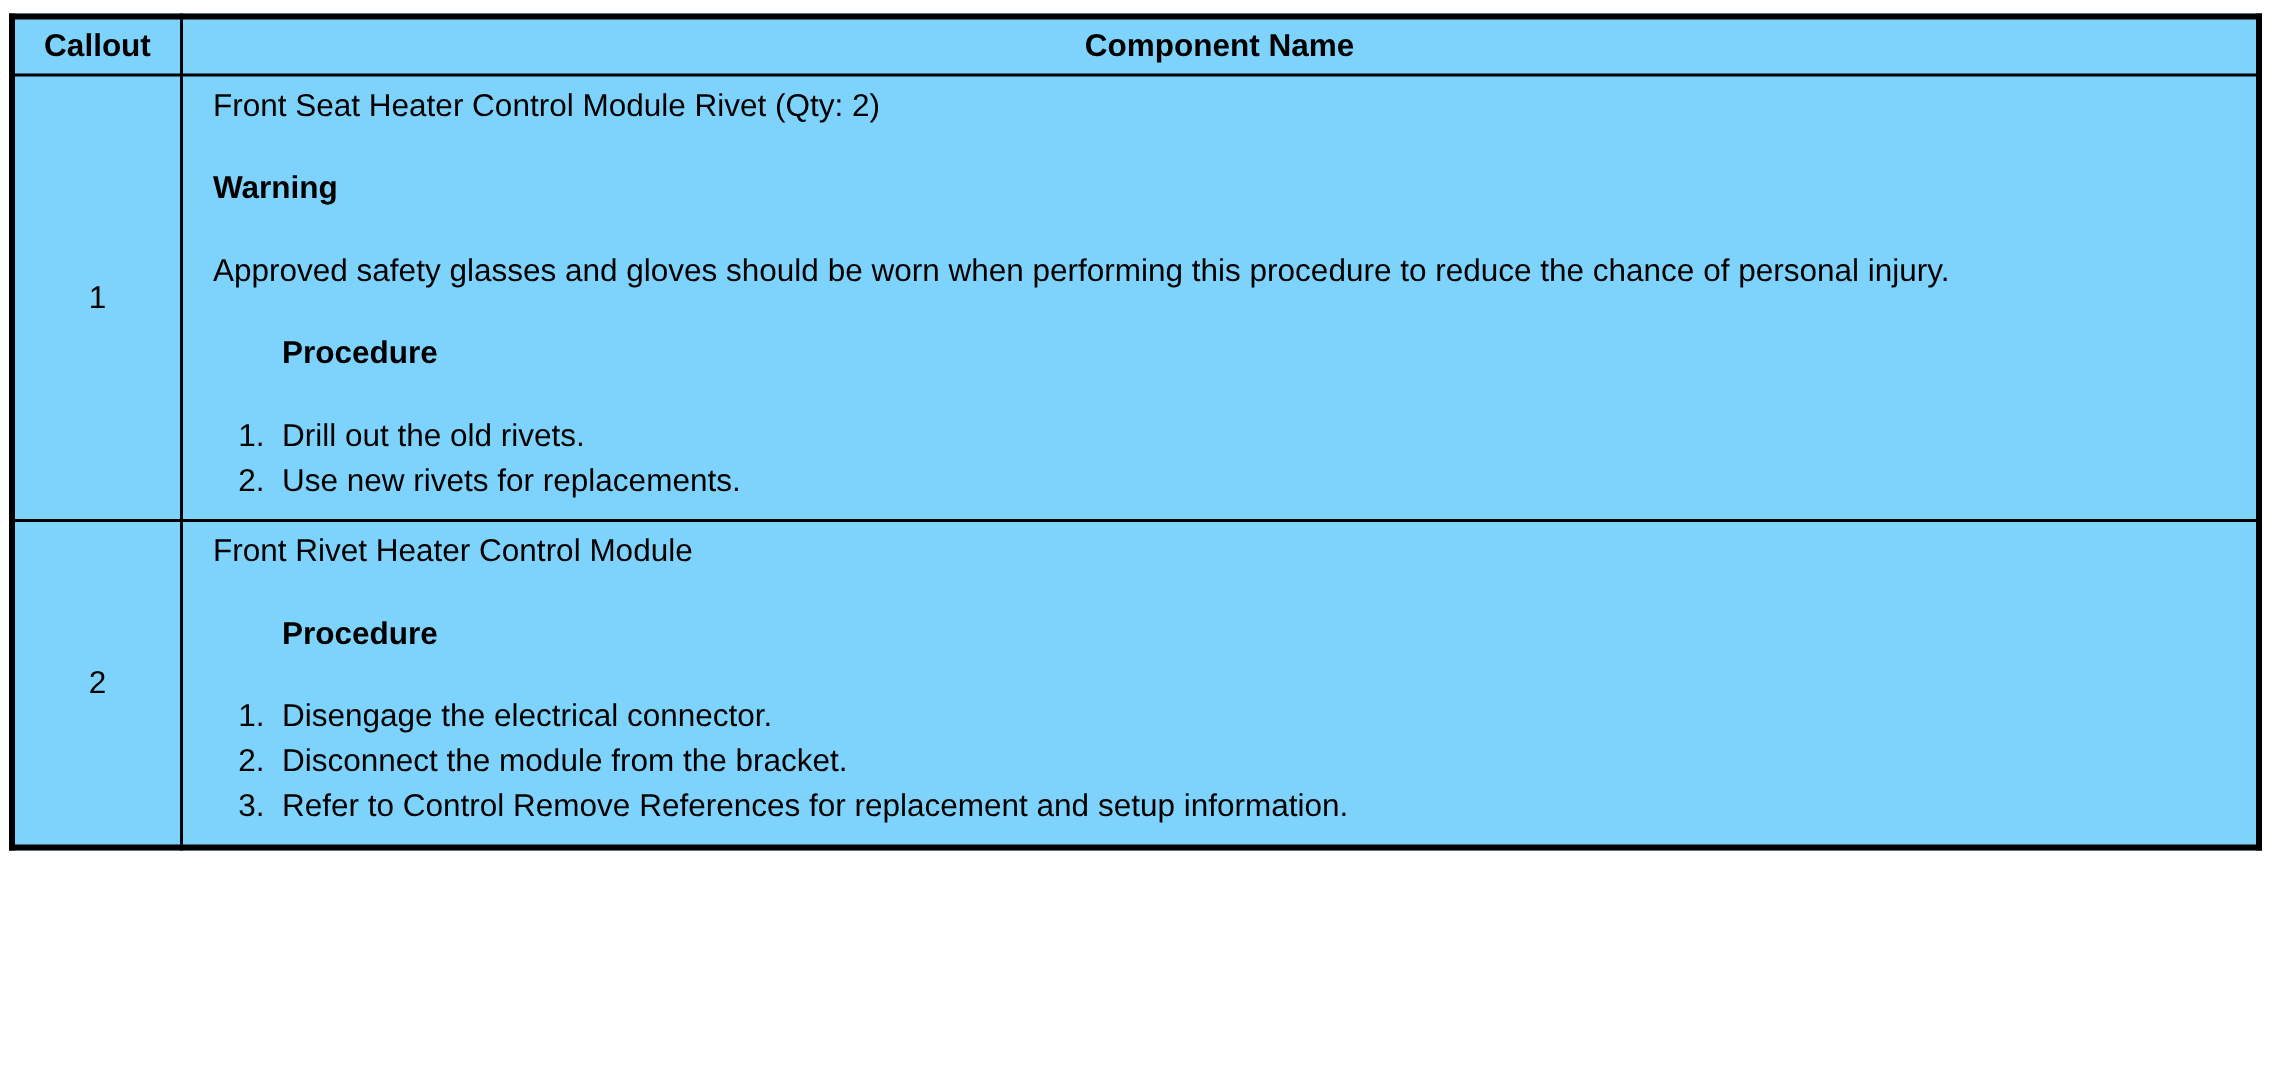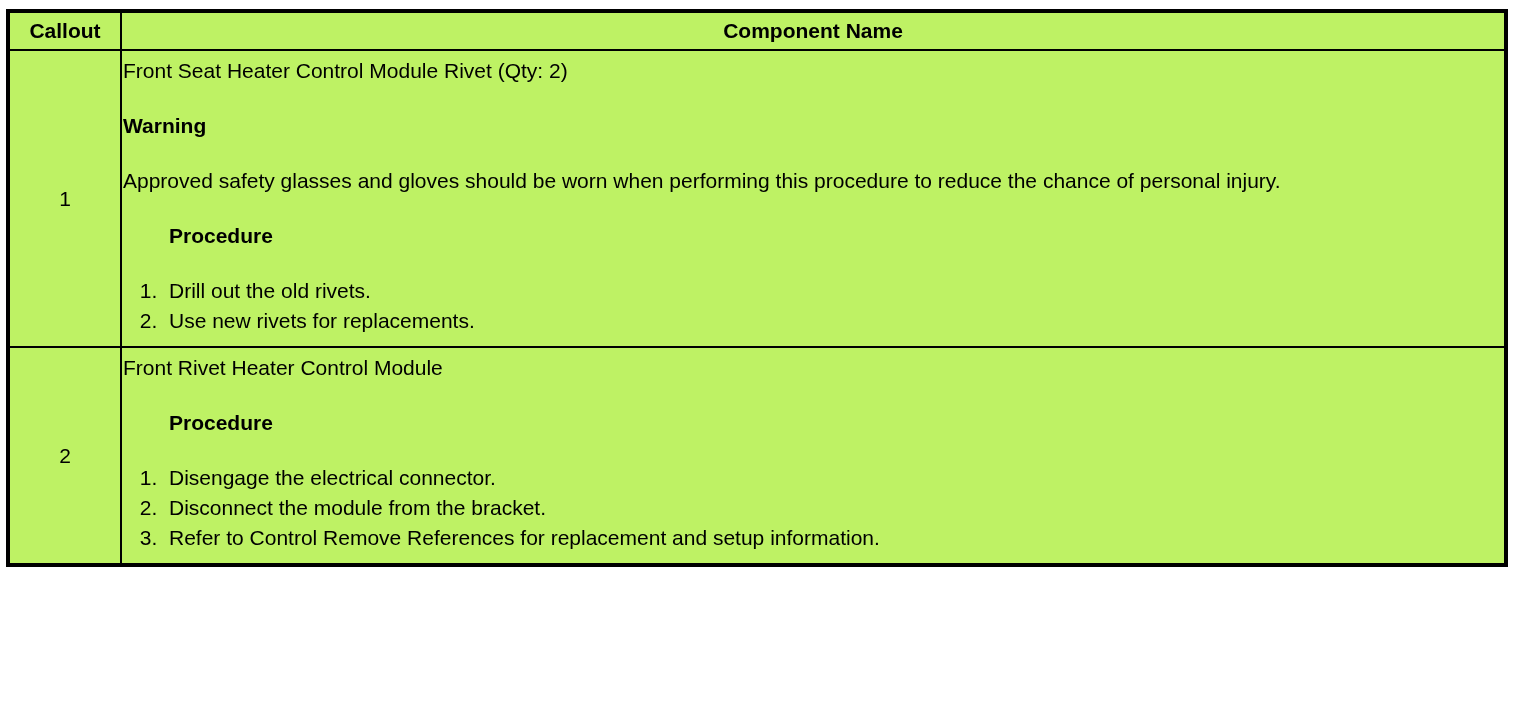--- a/index.html
+++ b/index.html
@@ -17,21 +17,21 @@
     color: #000000;
   }
   table.callout-table {
     position: absolute;
     left: 6px;
     top: 9px;
     width: 1502px;
     border-collapse: collapse;
     table-layout: fixed;
     border: 4px solid #000000;
-    background: #bef264;
+    background: #7dd3fc;
   }
   col.callout-col { width: 113px; }
   th, td {
     border: 2px solid #000000;
     vertical-align: top;
     font-size: 21px;
     line-height: 30px;
   }
   th {
     font-weight: bold;
@@ -40,21 +40,21 @@
   }
   td.prelim-cell {
     padding: 5px 2px 10px 2px;
   }
   td.callout-cell {
     text-align: center;
     vertical-align: middle;
     padding: 0 2px;
   }
   td.content-cell {
-    padding: 5px 30px 10px 1px;
+    padding: 5px 30px 10px 20px;
     margin-top: 16px;
   }
   .block { margin: 0; }
   .block + .block { margin-top: 25px; }
   .bold { font-weight: bold; }
   .procedure-heading { margin-left: 46px; }
   .warning-body { max-width: 1340px; }
   ol.steps {
     margin: 0;
     padding-left: 46px;

